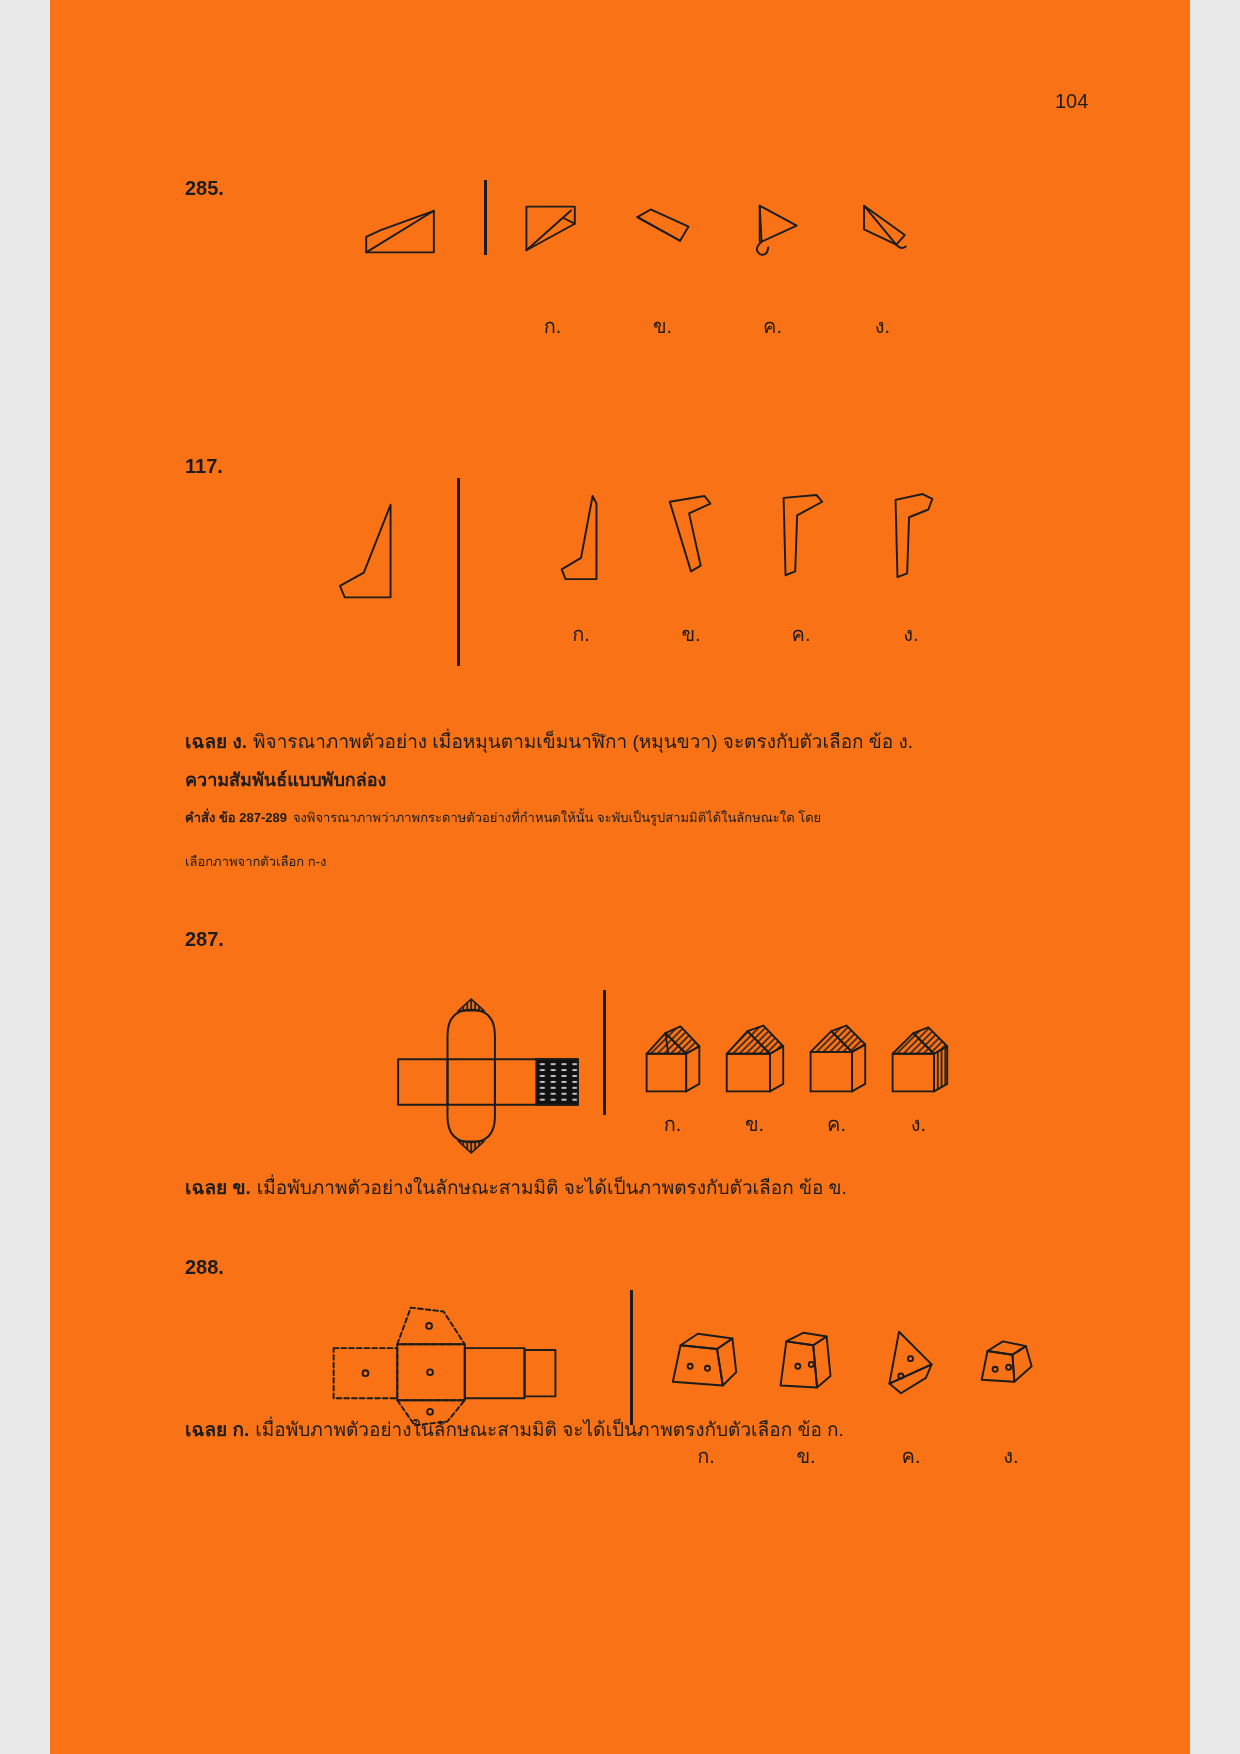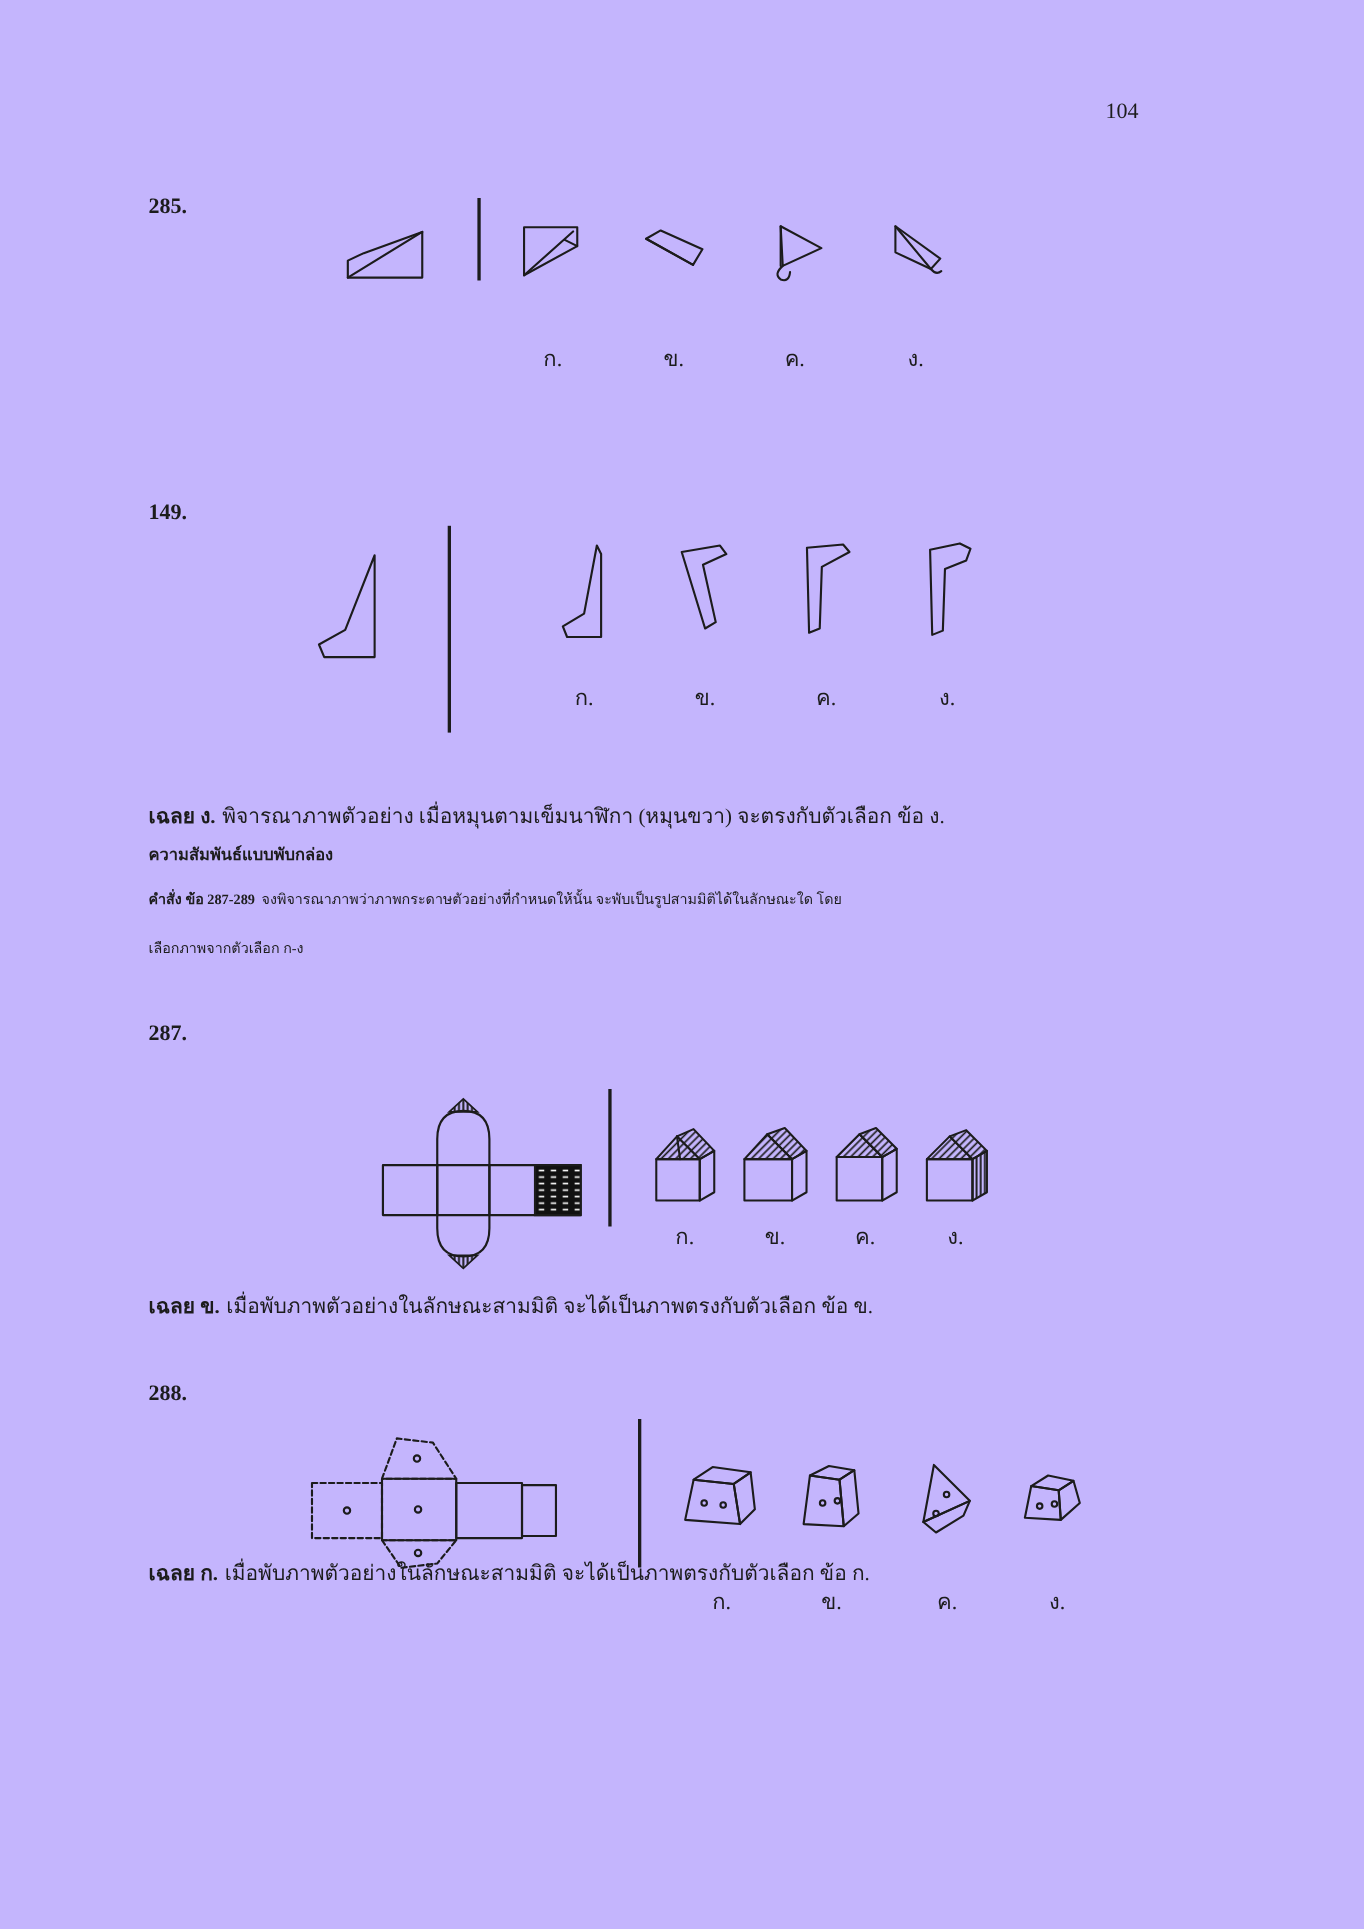--- a/index.html
+++ b/index.html
@@ -1,26 +1,26 @@
 <!DOCTYPE html>
 <html><head>
 <meta charset="utf-8">
 <style>
   html,body { margin:0; padding:0; background:#e8e8e8; }
   .page {
-    position:relative; width:1240px; height:1754px; margin:0 auto;
-    background:#c4b5fd; overflow:hidden;
-    font-family:Liberation Serif, serif; color:#1c1c1c;
+    position:relative; width:1140px; height:1754px; margin:0 auto;
+    background:#f97316; overflow:hidden;
+    font-family:Liberation Sans, sans-serif; color:#1c1c1c;
   }
   .abs { position:absolute; }
   .pageno { font-size:20px; }
   .qnum { font-weight:700; font-size:20px; }
   .answer { font-size:19px; white-space:nowrap; }
   .answer b { font-weight:700; margin-right:6px; }
-  .heading { font-weight:700; font-size:15px; }
+  .heading { font-weight:700; font-size:18px; }
   .instr { font-size:13px; line-height:44px; width:1010px; }
   .instr b { font-weight:700; margin-right:6px; }
   .figure { position:absolute; }
   .vline { position:absolute; width:3px; background:#1c1c1c; }
   svg.shape { position:absolute; overflow:visible; }
   .opt-label { position:absolute; font-size:20px; text-align:center; color:#1c1c1c; }
   .sk { fill:none; stroke:#1c1c1c; stroke-width:2; stroke-linejoin:round; stroke-linecap:round; }
   .dash { stroke-dasharray:5 3; }
 </style>
 </head>
@@ -74,21 +74,21 @@
       <path class="sk" d="M47,47 q5,6 10,2"></path>
     </svg>
 
     <div class="opt-label" style="left:160px; top:130px; width:65px;">ก.</div>
     <div class="opt-label" style="left:270px; top:130px; width:65px;">ข.</div>
     <div class="opt-label" style="left:380px; top:130px; width:65px;">ค.</div>
     <div class="opt-label" style="left:490px; top:130px; width:65px;">ง.</div>
   </div>
 
 
-  <div class="abs qnum" style="left:135px; top:455px;">149.</div>
+  <div class="abs qnum" style="left:135px; top:455px;">117.</div>
 
   <div class="figure" style="left:280px; top:478px; width:640px; height:215px;">
     <svg class="shape" style="left:5px; top:22px;" width="72" height="105" viewBox="0 0 75 110">
       <polygon class="sk" points="58,5 58,102 10,102 5,90 30,76"></polygon>
     </svg>
     <div class="vline" style="left:127px; top:0; height:188px;"></div>
 
     <svg class="shape" style="left:222px; top:12px;" width="58" height="97" viewBox="0 0 60 100">
       <polygon class="sk" points="42,6 46,14 46,92 14,92 10,82 30,70"></polygon>
     </svg>

